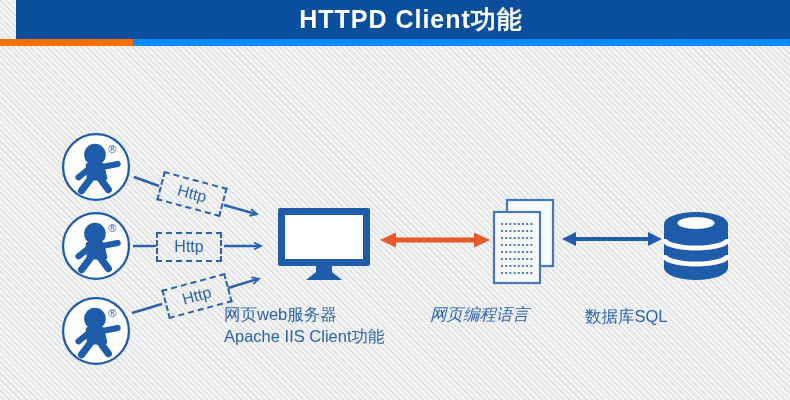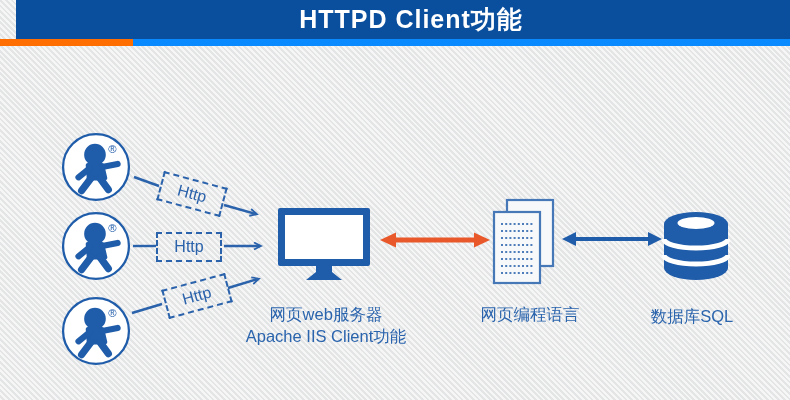--- a/index.html
+++ b/index.html
@@ -35,24 +35,24 @@
 
   
   .monitor{position:absolute;left:276px;top:206px;}
   .documents{position:absolute;left:492px;top:198px;}
   .database{position:absolute;left:662px;top:210px;}
   .arrow-orange{position:absolute;left:380px;top:229px;}
   .arrow-blue{position:absolute;left:562px;top:229px;}
   .connectors{position:absolute;left:0;top:0;pointer-events:none;}
 
   
-  .node-label{position:absolute;text-align:center;color:#2a64ad;font-size:16.5px;line-height:1.32;}
+  .node-label{position:absolute;text-align:left;color:#2a64ad;font-size:16.5px;line-height:1.32;}
   .label-server{left:224px;top:304px;width:204px;}
-  .label-lang{left:430px;top:304px;width:200px;}
-  .label-db{left:604px;top:306px;width:176px;}
+  .label-lang{left:430px;top:304px;width:200px;font-style:italic;}
+  .label-db{left:585px;top:306px;width:176px;}
 </style>
 </head>
 <body>
 
 <div class="screen">
 
   <header class="title-bar">
     <h1>HTTPD Client功能</h1>
   </header>
   <div class="accent-stripe">

